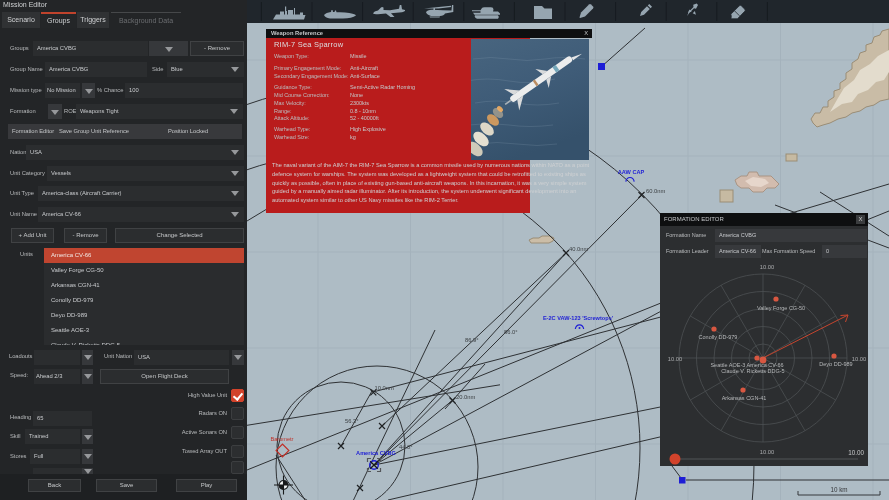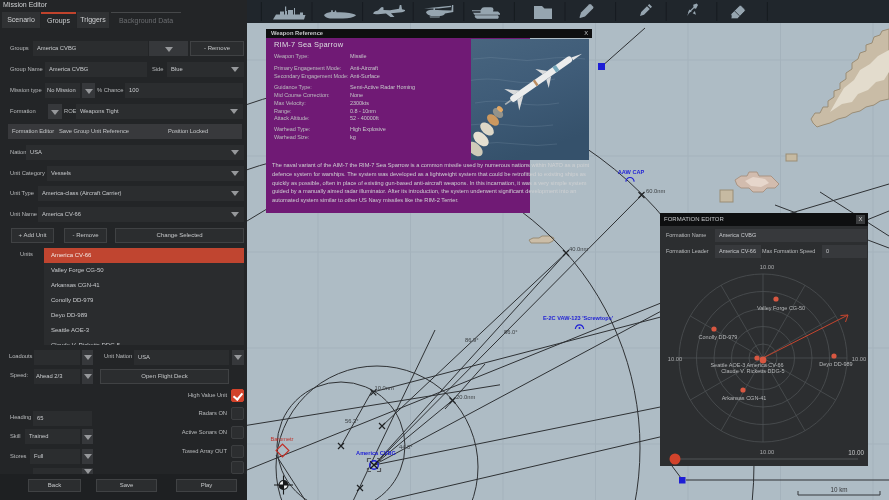--- a/index.html
+++ b/index.html
@@ -11,21 +11,21 @@
 .ddb:after{content:"";position:absolute;left:50%;top:50%;margin-left:-4px;margin-top:-2px;border-left:4px solid transparent;border-right:4px solid transparent;border-top:5px solid #96989b}
 .dar{position:absolute;right:5px;top:5px;border-left:4px solid transparent;border-right:4px solid transparent;border-top:5px solid #96989b}
 .btn{position:absolute;height:15px;background:#2b2d2f;border:1px solid #404244;color:#c6c8ca;font-size:6px;line-height:13px;text-align:center}
 .cb{position:absolute;width:13px;height:13px;background:#2c2e30;border:1px solid #3c3e40;border-radius:2px}
 .cbon{background:#d2432b;border-color:#d2432b}
 .cbon:after{content:"";position:absolute;left:3px;top:1px;width:4px;height:7px;border:solid #fff;border-width:0 2px 2px 0;transform:rotate(40deg)}
 .tab{position:absolute;top:12px;height:16px;background:#303234;color:#cfd1d3;font-size:7px;text-align:center;line-height:16px}
 
 #mapsvg{position:absolute;left:247px;top:23px}
 
-#wp{position:absolute;left:266px;top:29px;width:264px;height:184px;background:#701a75}
+#wp{position:absolute;left:266px;top:29px;width:264px;height:184px;background:#b91c1c}
 #wp .tb{position:absolute;left:0;top:0;width:326px;height:9px;background:#0e0f10;color:#c3c5c7;font-size:5.8px;line-height:9px;padding-left:5px;font-weight:bold}
 #wp .tb .x{position:absolute;right:4px;top:0;font-weight:normal}
 #wp h1{position:absolute;left:8px;top:10.5px;font-size:7.5px;font-weight:normal;color:#dcdee0;letter-spacing:.2px}
 .sl{position:absolute;left:8px;font-size:5.5px;letter-spacing:-0.05px;color:#bcbec0;white-space:nowrap}
 .sv{position:absolute;left:84px;font-size:5.5px;letter-spacing:-0.05px;color:#c6c8ca;white-space:nowrap}
 #wp .para{position:absolute;left:6px;top:132px;width:318px;font-size:5.7px;line-height:8.8px;color:#cfd1d3;white-space:nowrap}
 
 #fe{position:absolute;left:660px;top:213px;width:208px;height:253px;background:#2c2e30}
 #fe .tb{position:absolute;left:0;top:0;width:208px;height:13px;background:#0e0f10;color:#c6c8ca;font-size:6px;line-height:13px;padding-left:4px}
 #fe .tb .x{position:absolute;right:3px;top:2px;width:9px;height:9px;background:#3a3c3e;color:#cfcfcf;text-align:center;line-height:9px}

